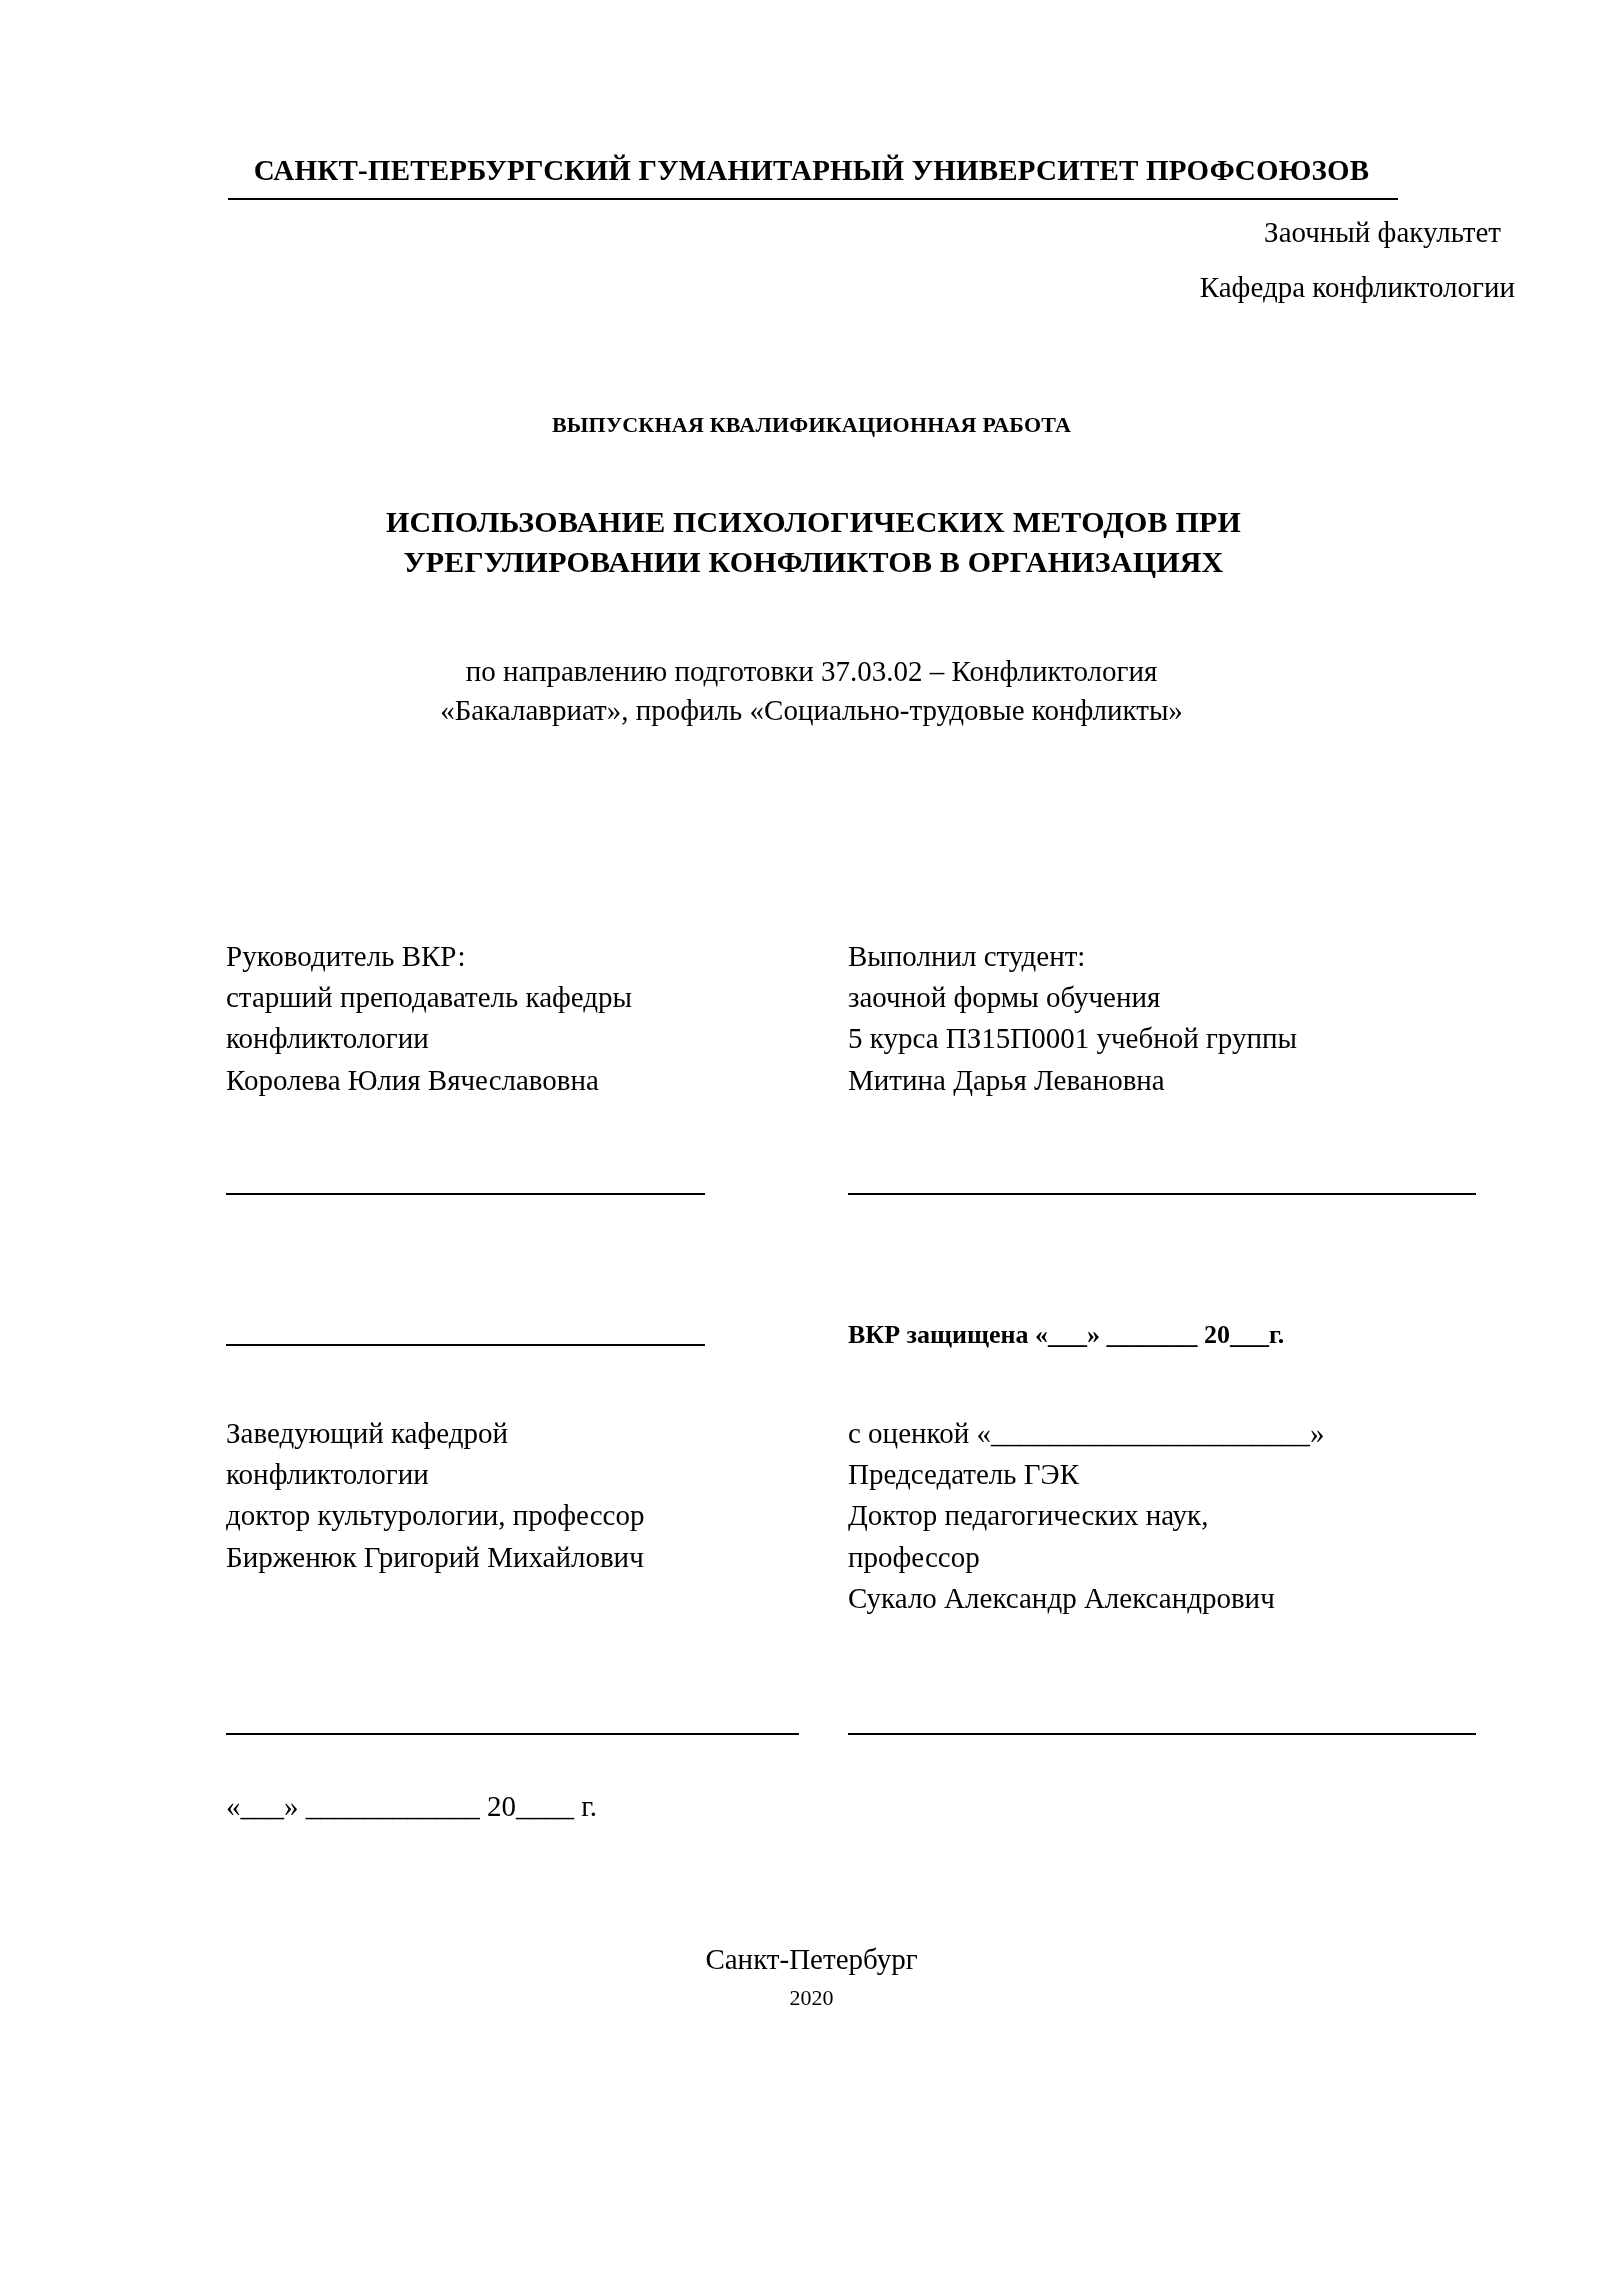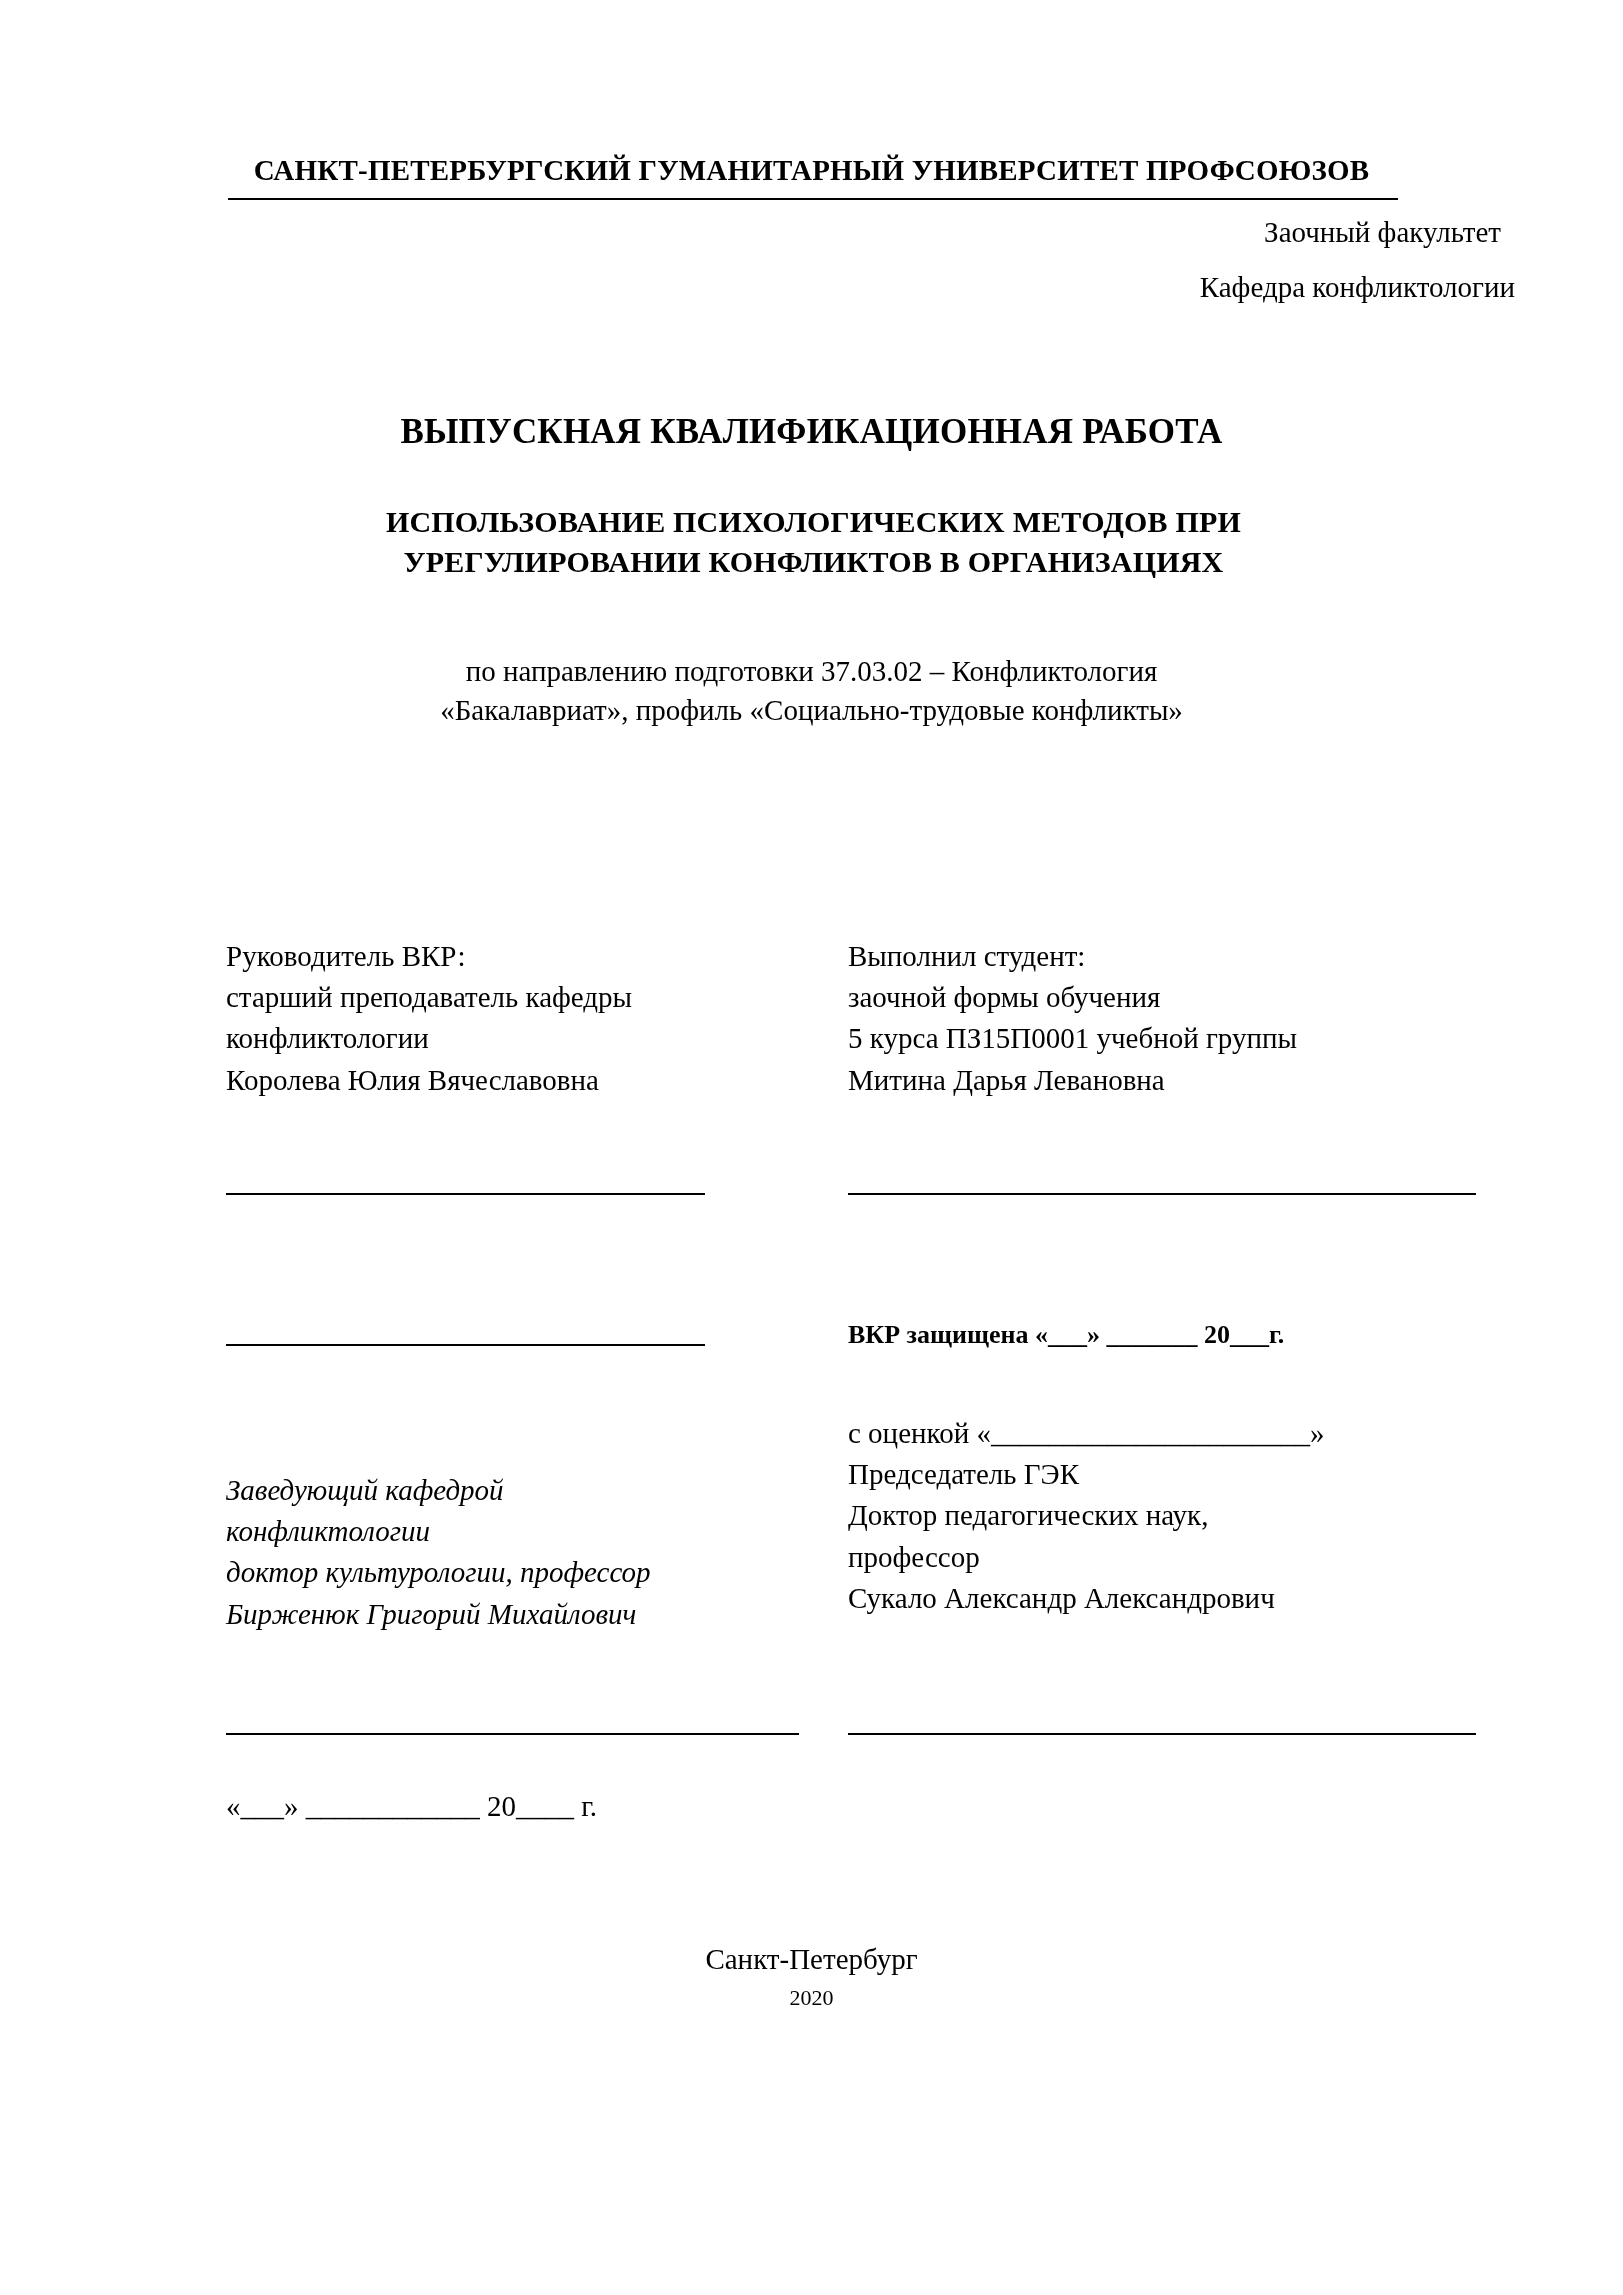--- a/index.html
+++ b/index.html
@@ -64,21 +64,21 @@
   }
 
   
   .work-type {
     position: absolute;
     top: 412px;
     left: 0;
     width: 1623px;
     text-align: center;
     font-weight: bold;
-    font-size: 35px;
+    font-size: 22px;
     letter-spacing: 0.2px;
   }
 
   .work-title {
     position: absolute;
     top: 502px;
     left: 264px;
     width: 1099px;
     text-align: center;
     font-weight: bold;
@@ -123,21 +123,21 @@
   }
 
   .defended {
     position: absolute;
     left: 848px;
     top: 1320px;
     font-size: 26px;
     font-weight: bold;
   }
 
-  .head-block { top: 1470px; font-style: italic; }
+  .head-block { top: 1413px; }
   .chair-block { top: 1413px; }
 
   .date-line {
     position: absolute;
     left: 226px;
     top: 1790px;
     font-size: 29px;
   }
 
   .city {

